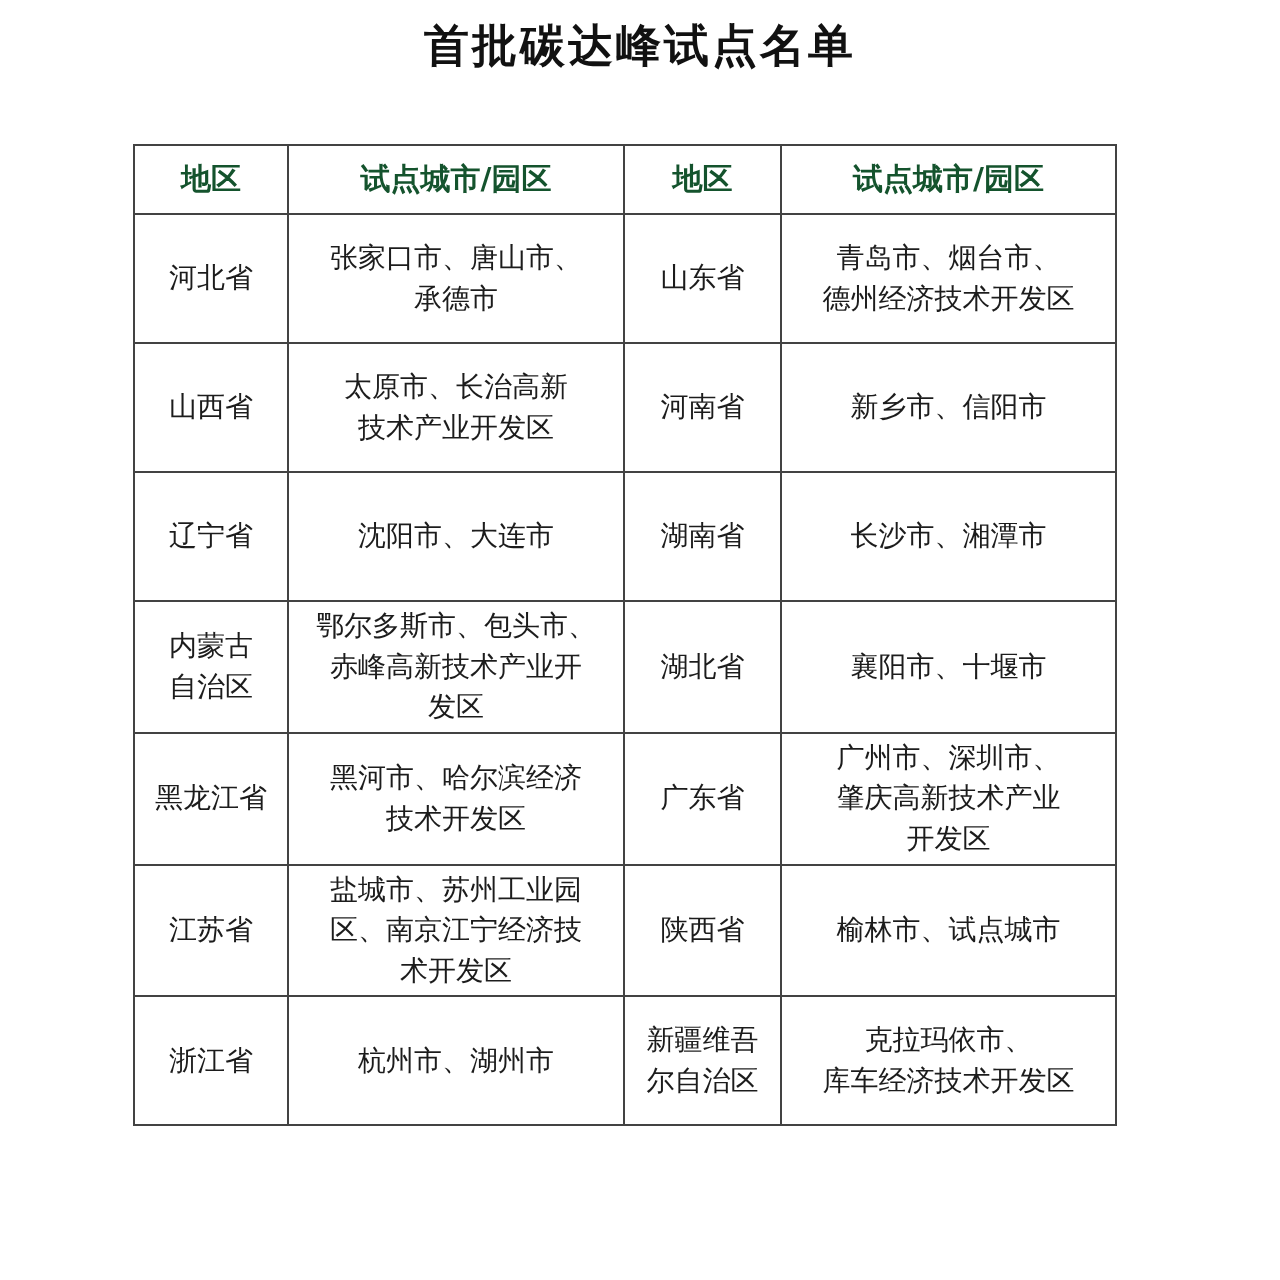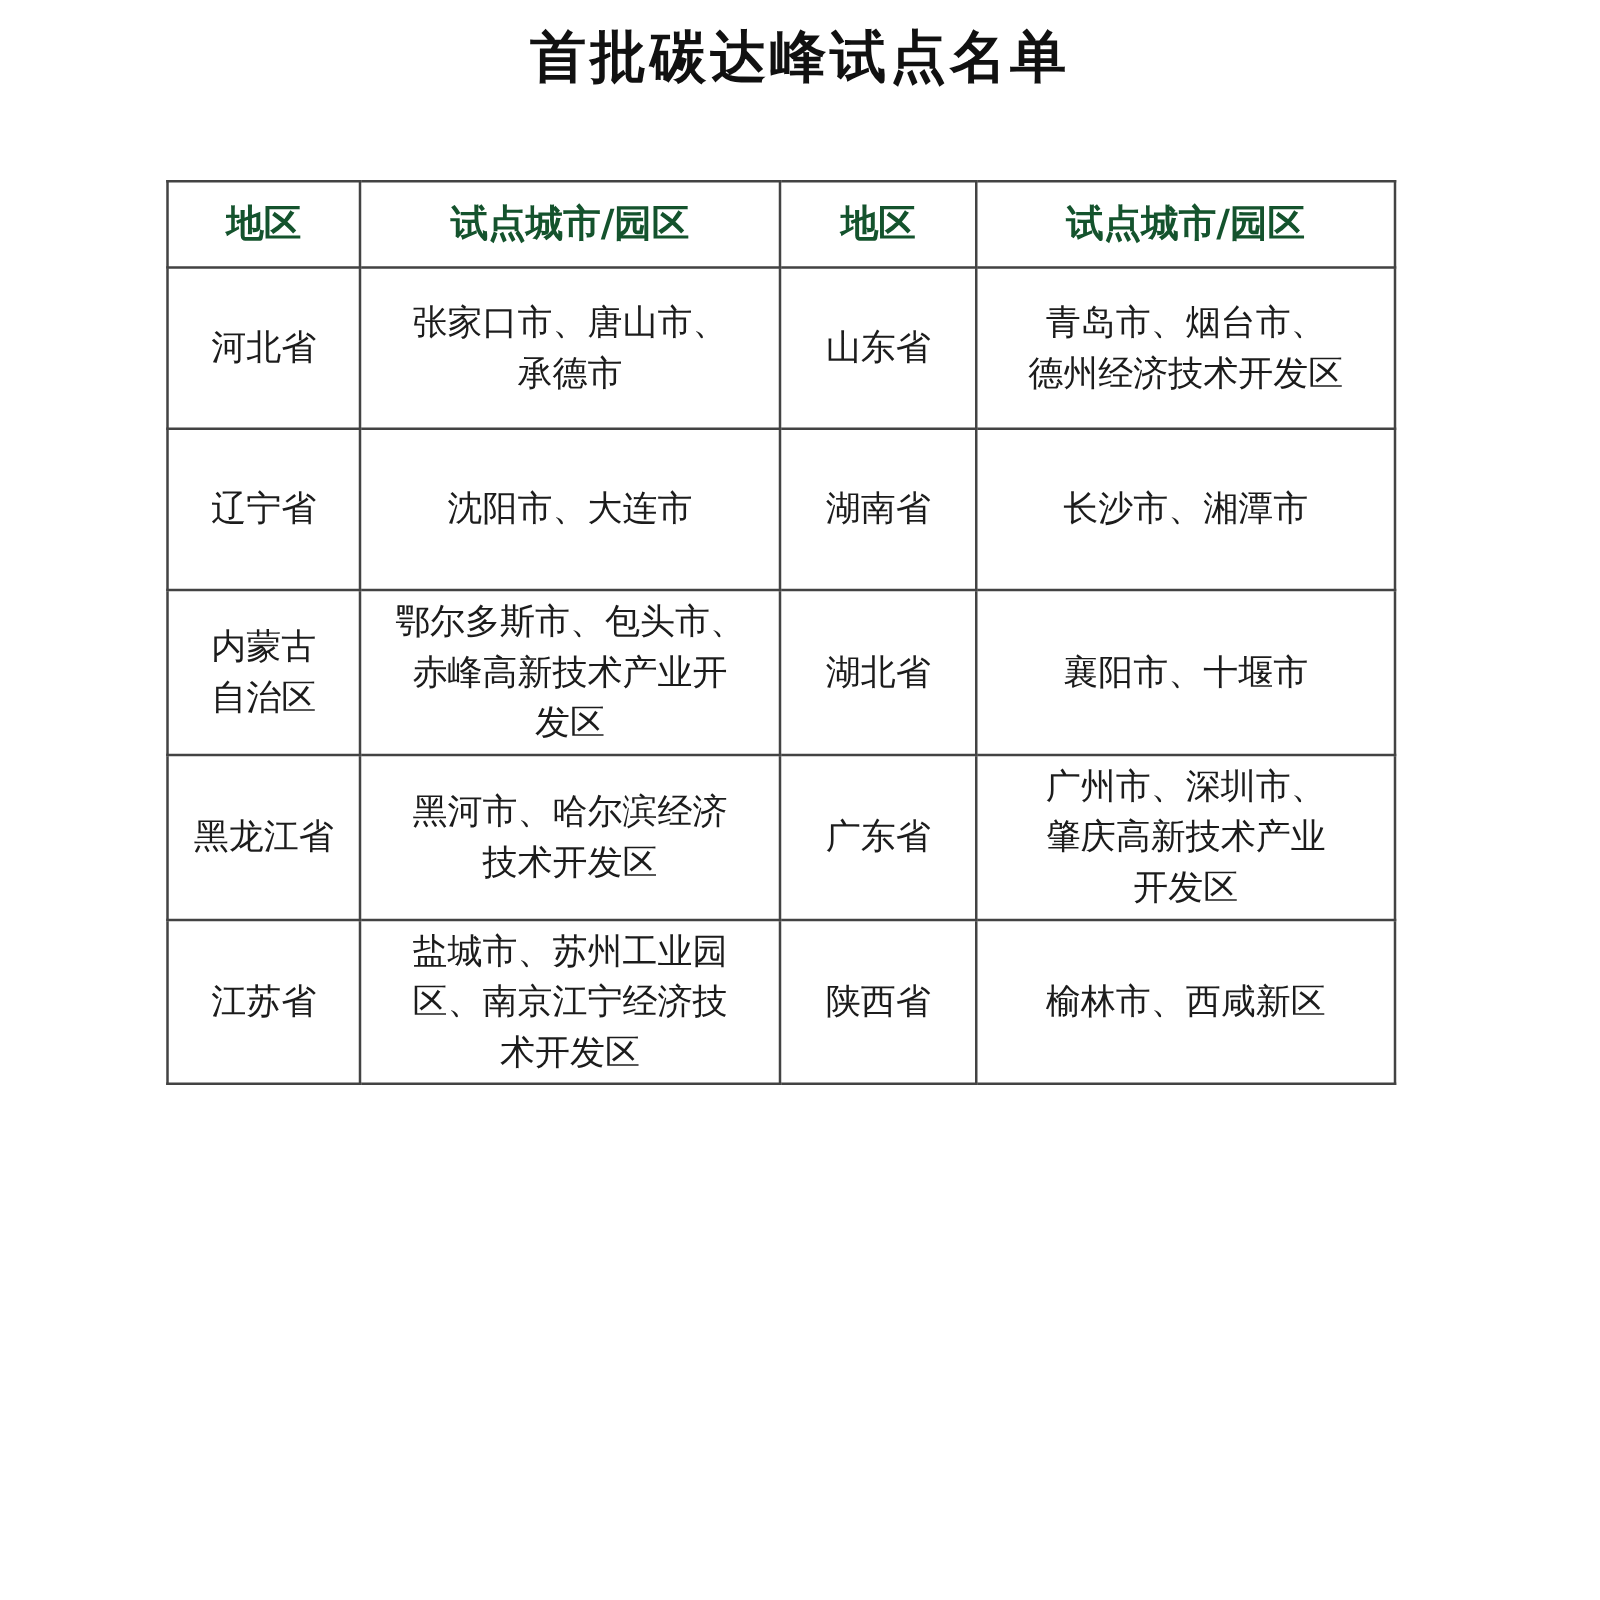--- a/index.html
+++ b/index.html
@@ -80,20 +80,27 @@
   <tbody>
       <tr>
         <td class="region-cell">河北省</td>
         <td class="cities-cell">张家口市、唐山市、
 承德市</td>
         <td class="region-cell">山东省</td>
         <td class="cities-cell">青岛市、烟台市、
 德州经济技术开发区</td>
       </tr>
       <tr>
+        <td class="region-cell">山西省</td>
+        <td class="cities-cell">太原市、长治高新
+技术产业开发区</td>
+        <td class="region-cell">河南省</td>
+        <td class="cities-cell">新乡市、信阳市</td>
+      </tr>
+      <tr>
         <td class="region-cell">辽宁省</td>
         <td class="cities-cell">沈阳市、大连市</td>
         <td class="region-cell">湖南省</td>
         <td class="cities-cell">长沙市、湘潭市</td>
       </tr>
       <tr>
         <td class="region-cell">内蒙古
 自治区</td>
         <td class="cities-cell">鄂尔多斯市、包头市、
 赤峰高新技术产业开
@@ -109,16 +116,24 @@
         <td class="cities-cell">广州市、深圳市、
 肇庆高新技术产业
 开发区</td>
       </tr>
       <tr>
         <td class="region-cell">江苏省</td>
         <td class="cities-cell">盐城市、苏州工业园
 区、南京江宁经济技
 术开发区</td>
         <td class="region-cell">陕西省</td>
-        <td class="cities-cell">榆林市、西咸新区</td>
+        <td class="cities-cell">榆林市、试点城市</td>
+      </tr>
+      <tr>
+        <td class="region-cell">浙江省</td>
+        <td class="cities-cell">杭州市、湖州市</td>
+        <td class="region-cell">新疆维吾
+尔自治区</td>
+        <td class="cities-cell">克拉玛依市、
+库车经济技术开发区</td>
       </tr>
     </tbody>
 </table>
 
 </body></html>

